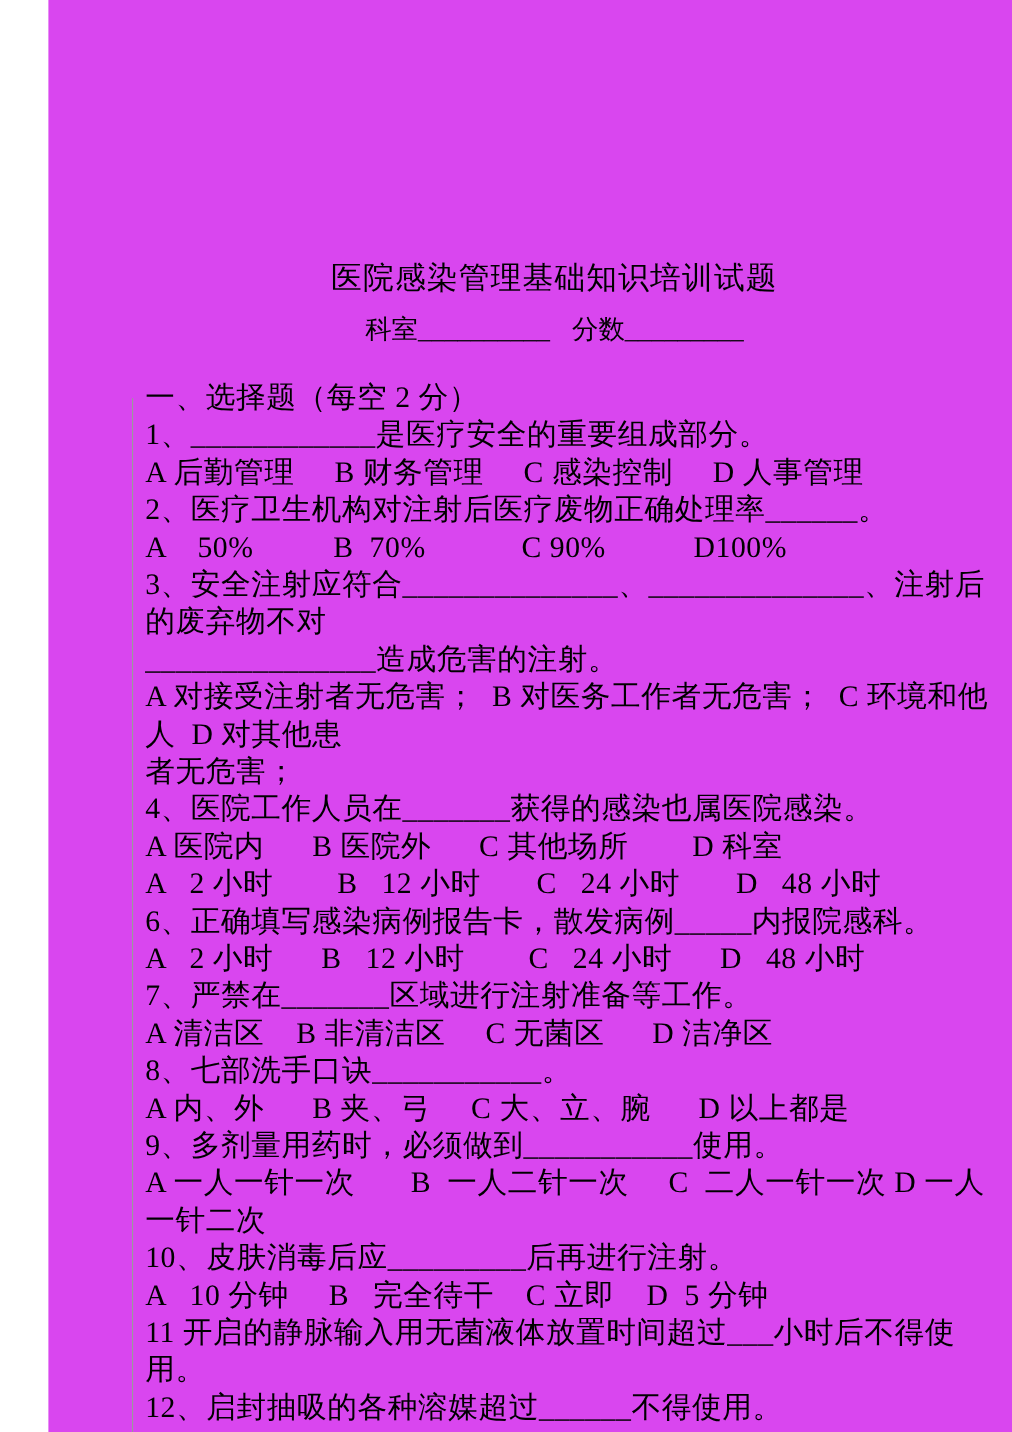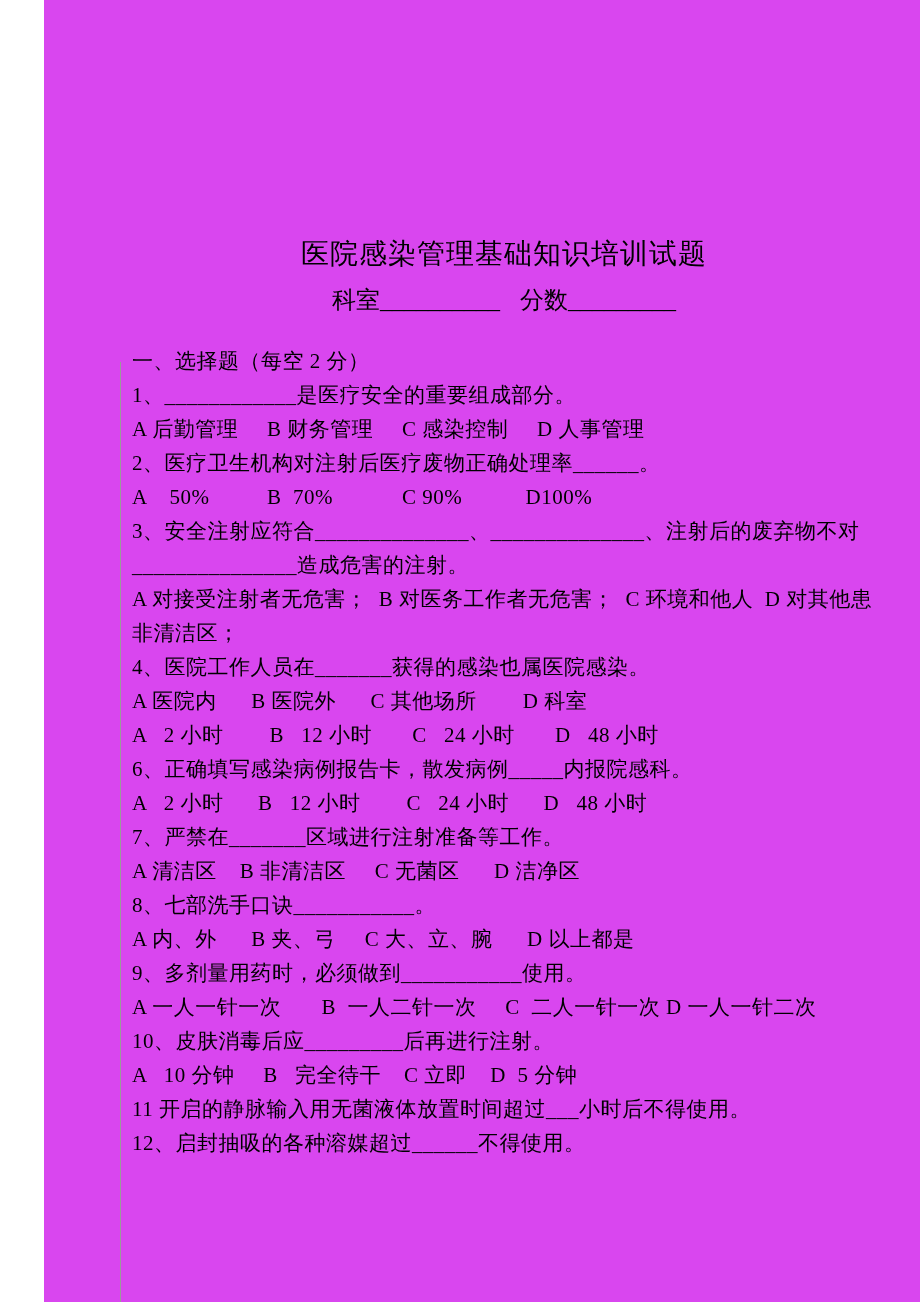--- a/index.html
+++ b/index.html
@@ -37,21 +37,21 @@
   .header-fields {
     display: flex;
     justify-content: center;
     gap: 20px;
     font-size: 24px;
     line-height: 32px;
     margin-top: 12px;
   }
   .body {
     margin: 28px 60px 0 88px;
-    font-size: 21px;
+    font-size: 27px;
     letter-spacing: 0.5px;
     line-height: 34px;
   }
   .line {
     min-height: 34px;
     white-space: pre-wrap;
   }
 </style>
 </head>
 <body>
@@ -68,21 +68,21 @@
 
   <div class="body">
     <div class="line">一、选择题（每空 2 分）</div>
     <div class="line">1、____________是医疗安全的重要组成部分。</div>
     <div class="line">A 后勤管理     B 财务管理     C 感染控制     D 人事管理</div>
     <div class="line">2、医疗卫生机构对注射后医疗废物正确处理率______。</div>
     <div class="line">A    50%          B  70%            C 90%           D100%</div>
     <div class="line">3、安全注射应符合______________、______________、注射后的废弃物不对</div>
     <div class="line">_______________造成危害的注射。</div>
     <div class="line">A 对接受注射者无危害；  B 对医务工作者无危害；  C 环境和他人  D 对其他患</div>
-    <div class="line">非清洁区；</div>
+    <div class="line">者无危害；</div>
     <div class="line">4、医院工作人员在_______获得的感染也属医院感染。</div>
     <div class="line">A 医院内      B 医院外      C 其他场所        D 科室</div>
     <div class="line">A   2 小时        B   12 小时       C   24 小时       D   48 小时</div>
     <div class="line">6、正确填写感染病例报告卡，散发病例_____内报院感科。</div>
     <div class="line">A   2 小时      B   12 小时        C   24 小时      D   48 小时</div>
     <div class="line">7、严禁在_______区域进行注射准备等工作。</div>
     <div class="line">A 清洁区    B 非清洁区     C 无菌区      D 洁净区</div>
     <div class="line">8、七部洗手口诀___________。</div>
     <div class="line">A 内、外      B 夹、弓     C 大、立、腕      D 以上都是</div>
     <div class="line">9、多剂量用药时，必须做到___________使用。</div>

